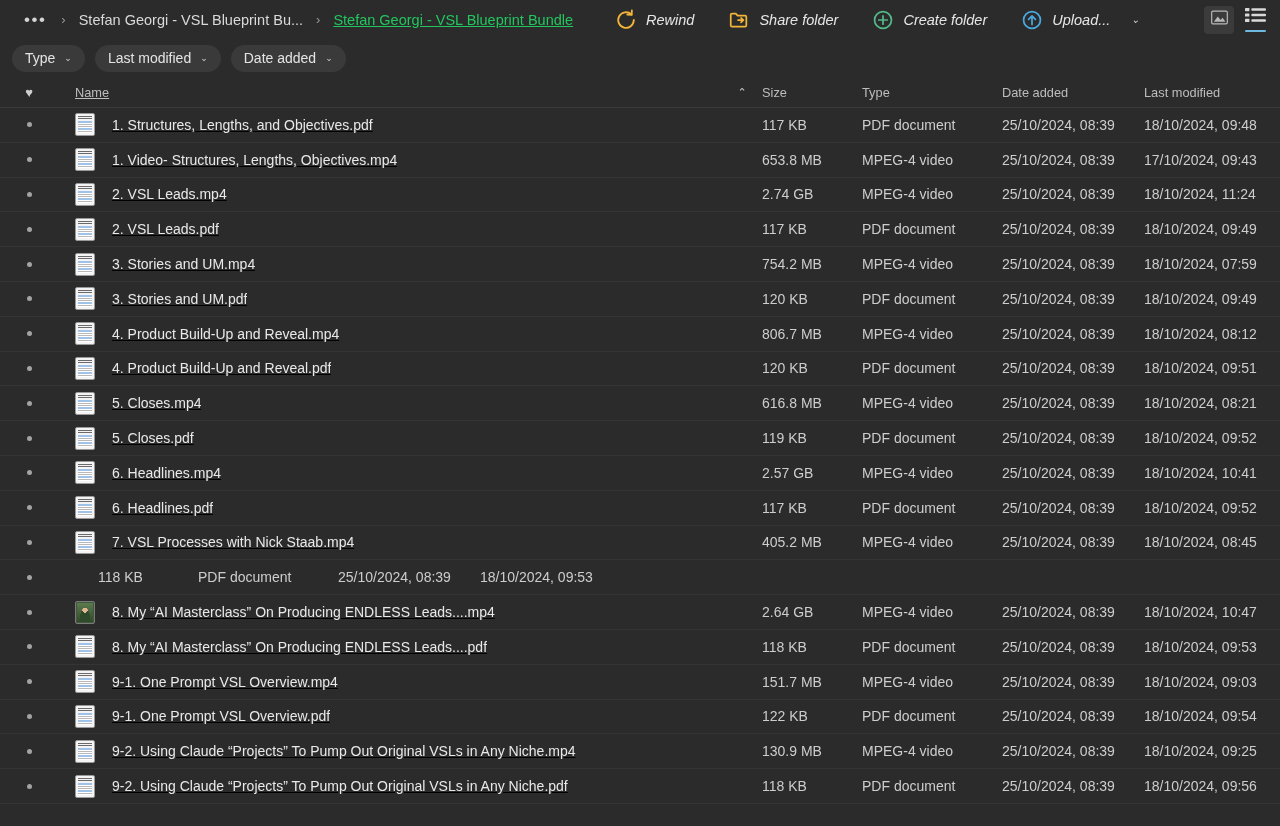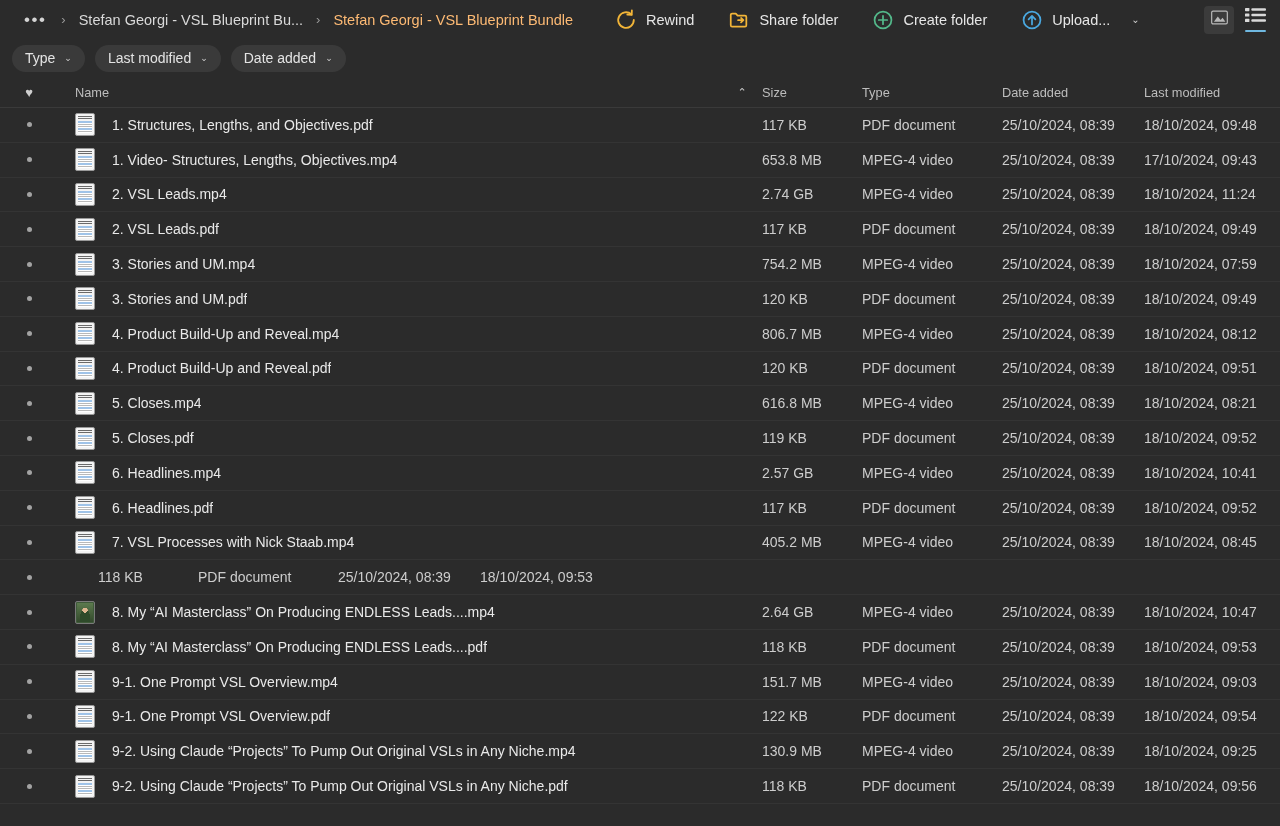--- a/index.html
+++ b/index.html
@@ -22,23 +22,23 @@
   .crumbs { display: flex; align-items: center; flex: 0 0 auto; min-width: 0; }
   .crumb-dots {
     color: #d4d4d4; font-size: 17px; letter-spacing: 1.5px;
     padding: 2px 6px; border-radius: 4px; line-height: 12px;
   }
   .crumb-sep { color: #9a9a9a; font-size: 13px; margin: 0 9px; user-select: none; }
   .crumb {
     color: #d9d9d9; font-size: 14.5px; white-space: nowrap;
     padding: 3px 4px; border-radius: 4px; text-align: right;
   }
-  .crumb.current { color: #fdba74; }
-
-  .toolbar { display: flex; align-items: flex-start; margin-left: 30px; flex: 1 1 auto; }
+  .crumb.current { color: #22c55e; text-decoration: underline; }
+
+  .toolbar { display: flex; align-items: flex-start; margin-left: 30px; flex: 1 1 auto; font-style: italic; }
   .tb-item {
     display: flex; align-items: center; gap: 9px;
     padding: 5px 8px; border-radius: 5px; margin-right: 18px;
     white-space: nowrap;
   }
   .tb-label { color: #e6e6e6; font-size: 14.5px; }
   .tb-caret { color: #cfcfcf; font-size: 10px; margin-left: 12px; }
   .tb-ico { width: 22px; height: 22px; display: block; }
 
   .right-icons { display: flex; align-items: center; margin-left: auto; gap: 6px; }
@@ -72,21 +72,21 @@
     height: 34.8px;
     border-bottom: 1px solid #343434;
     font-size: 14px;
   }
   .hdr {
     height: 31px;
     border-bottom: 1px solid #3a3a3a;
     color: #bdbdbd; font-size: 12.8px;
   }
   .c-fav  { width: 58px; display:flex; align-items:center; justify-content:center; flex:0 0 58px; }
-  .c-name { flex: 1 1 auto; display: flex; align-items: center; min-width: 0; padding-left: 17px; }
+  .c-name { flex: 1 1 auto; display: flex; align-items: center; min-width: 0; padding-left: 17px; text-decoration: underline; }
   .c-sort { width: 40px; flex: 0 0 40px; display:flex; align-items:center; justify-content:center; }
   .c-size { width: 100px; flex: 0 0 100px; }
   .c-type { width: 140px; flex: 0 0 140px; }
   .c-dadd { width: 142px; flex: 0 0 142px; }
   .c-lmod { width: 136px; flex: 0 0 136px; }
 
   .hdr .c-name, .hdr .c-size, .hdr .c-type, .hdr .c-dadd, .hdr .c-lmod { color: #bdbdbd; }
   .heart { color: #cfcfcf; font-size: 13px; }
   .dot {
     width: 5px; height: 5px; border-radius: 50%; background: #b9b9b9;

